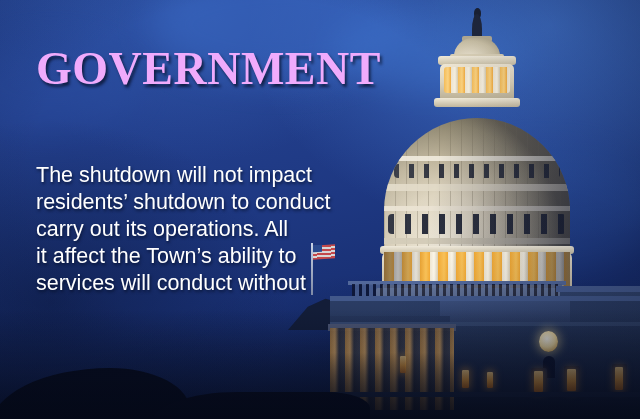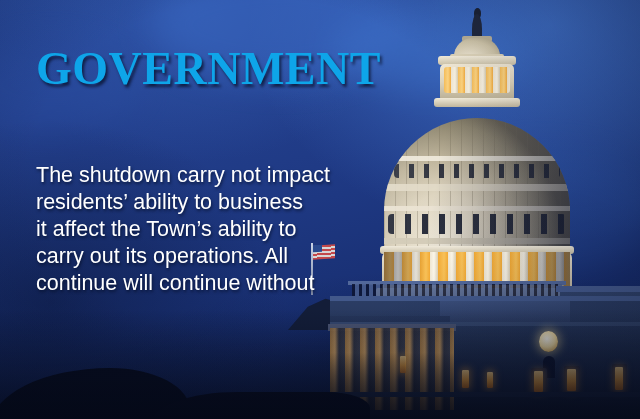--- a/index.html
+++ b/index.html
@@ -396,21 +396,21 @@
   .headline {
     position: absolute;
     left: 36px;
     top: 16px;
     width: 420px;
     font-family: "Liberation Serif", "DejaVu Serif", serif;
     font-weight: bold;
     font-size: 46px;
     line-height: 43px;
     letter-spacing: 0.5px;
-    color: #0ea5e9;
+    color: #f0abfc;
     text-shadow: 2px 3px 3px rgba(3,8,24,.65);
   }
   .headline-line { display: block; white-space: nowrap; }
 
   .body-copy {
     position: absolute;
     left: 36px;
     top: 140px;
     width: 290px;
     font-family: "Liberation Sans", sans-serif;
@@ -504,21 +504,21 @@
   <div class="vignette"></div>
   <div class="bottom-fade"></div>
 
   <div class="text-layer">
 
     <h1 class="headline">
       <span class="headline-line">GOVERNMENT</span>
     </h1>
 
     <p class="body-copy">
-      <span class="body-line">The shutdown carry not impact</span>
-      <span class="body-line">residents’ ability to business</span>
+      <span class="body-line">The shutdown will not impact</span>
+      <span class="body-line">residents’ shutdown to conduct</span>
+      <span class="body-line">carry out its operations. All</span>
       <span class="body-line">it affect the Town’s ability to</span>
-      <span class="body-line">carry out its operations. All</span>
-      <span class="body-line">continue will continue without</span>
+      <span class="body-line">services will conduct without</span>
     </p>
 
   </div>
 </div>
 
 </body></html>

